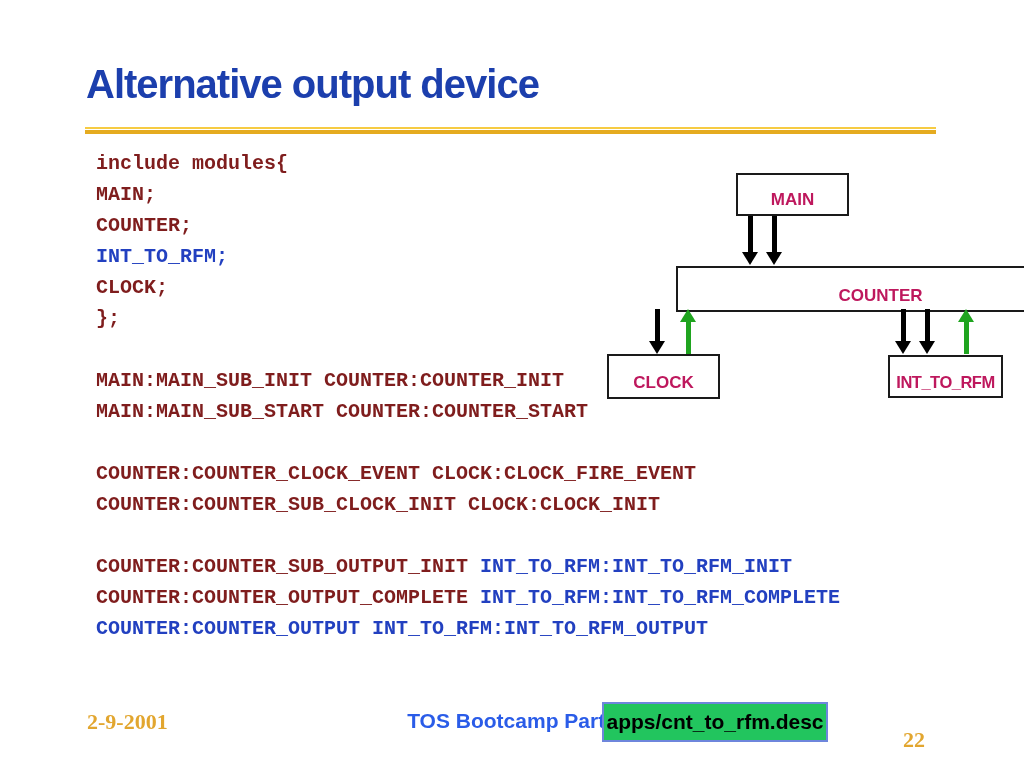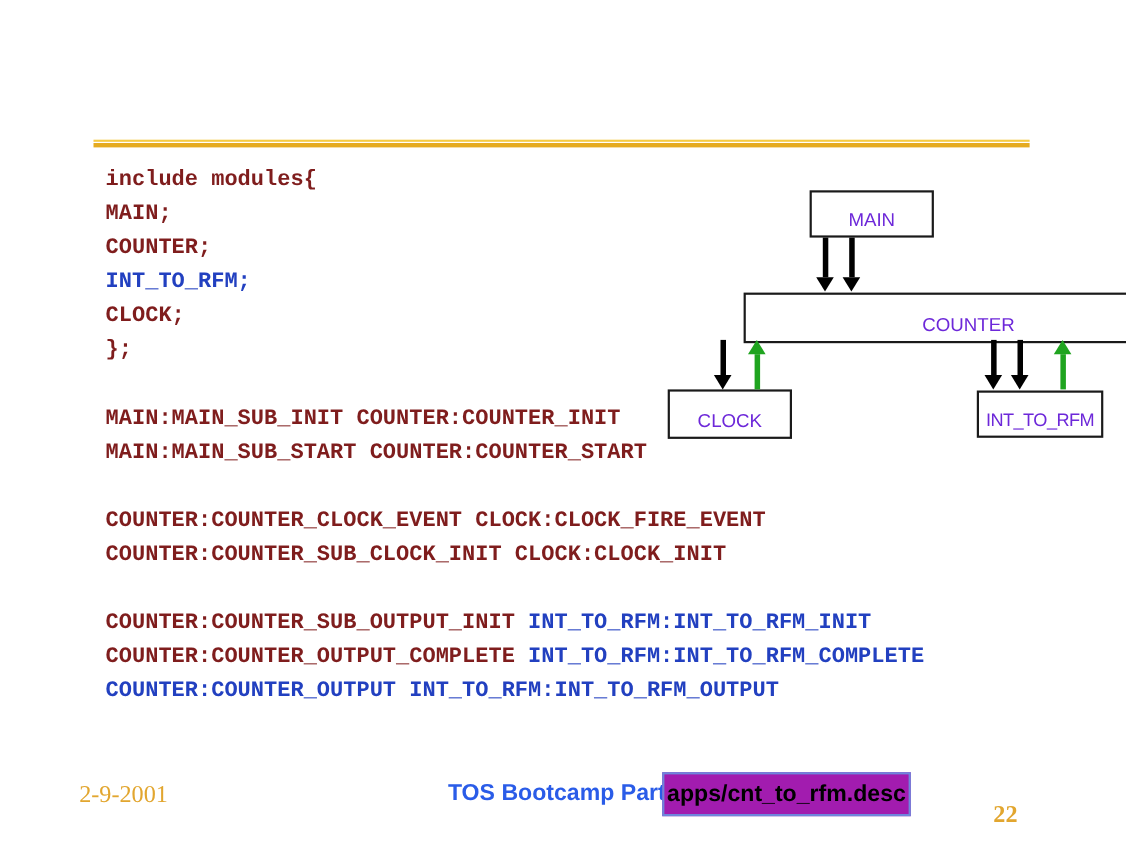--- a/index.html
+++ b/index.html
@@ -35,21 +35,21 @@
     font-weight:bold;font-size:20px;line-height:31px;
     white-space:pre;color:#000;
   }
   .code-line{height:31px;}
   .seg-black{color:#7f1d1d;}
   .seg-blue{color:var(--code-blue);}
   
   .dbox{
     position:absolute;border:2px solid #1a1a1a;background:#fff;
     display:flex;align-items:flex-end;justify-content:center;
-    font-weight:normal;font-size:17px;color:#6d28d9;
+    font-weight:bold;font-size:17px;color:#be185d;
     box-sizing:border-box;padding-bottom:4px;white-space:nowrap;
   }
   #box-main{left:736px;top:173px;width:113px;height:43px;}
   #box-counter{left:676px;top:266px;width:357px;height:46px;padding-left:52px;}
   #box-clock{left:607px;top:354px;width:113px;height:45px;}
   #box-rfm{left:888px;top:355px;width:115px;height:43px;font-size:16.5px;letter-spacing:-0.5px;padding-left:0;}
   
   .arrow{position:absolute;width:16px;display:flex;flex-direction:column;align-items:center;}
   .arrow .shaft{width:5px;flex:1;}
   .arrow.black .shaft{background:#000;}
@@ -59,46 +59,47 @@
   .arrow.green .head{border-bottom:13px solid var(--green);}
   #ar-m1{left:742px;top:216px;height:49px;}
   #ar-m2{left:766px;top:216px;height:49px;}
   #ar-c1{left:649px;top:309px;height:45px;}
   #ar-r1{left:895px;top:309px;height:45px;}
   #ar-r2{left:919px;top:309px;height:45px;}
   #ar-g1{left:680px;top:309px;height:45px;}
   #ar-g2{left:958px;top:309px;height:45px;}
   
   #footer-date{
-    position:absolute;left:72px;top:709px;
-    font-family:"Liberation Serif",serif;font-weight:normal;font-size:22px;
+    position:absolute;left:87px;top:709px;
+    font-family:"Liberation Serif",serif;font-weight:bold;font-size:22px;
     color:var(--gold);
   }
   #footer-course{
     position:absolute;left:0;right:0;top:709px;text-align:center;
     font-weight:bold;font-size:21px;color:var(--footer-blue);white-space:nowrap;
   }
   #filename-box{
     position:absolute;left:602px;top:702px;width:226px;height:40px;
-    border:2px solid var(--box-border-blue);background:#a21caf;
+    border:2px solid var(--box-border-blue);background:#22c55e;
     box-sizing:border-box;display:flex;align-items:center;justify-content:center;
     font-weight:bold;font-size:21px;color:#000;z-index:5;white-space:nowrap;
   }
   #footer-page{
     position:absolute;left:903px;top:709px;
     font-family:"Liberation Serif",serif;font-weight:bold;font-size:22px;
     color:var(--gold);
     margin-top:18px;
   }
 </style>
 </head>
 <body>
 
 <div id="slide">
 
+  <div id="title">Alternative output device</div>
 
   <div id="underline">
     <div class="thin"></div>
     <div class="gap"></div>
     <div class="thick"></div>
   </div>
 
   <div id="code"><div class="code-line"><span class="seg-black">include modules{</span></div><div class="code-line"><span class="seg-black">MAIN;</span></div><div class="code-line"><span class="seg-black">COUNTER;</span></div><div class="code-line"><span class="seg-blue">INT_TO_RFM;</span></div><div class="code-line"><span class="seg-black">CLOCK;</span></div><div class="code-line"><span class="seg-black">};</span></div><div class="code-line">&nbsp;</div><div class="code-line"><span class="seg-black">MAIN:MAIN_SUB_INIT COUNTER:COUNTER_INIT</span></div><div class="code-line"><span class="seg-black">MAIN:MAIN_SUB_START COUNTER:COUNTER_START</span></div><div class="code-line">&nbsp;</div><div class="code-line"><span class="seg-black">COUNTER:COUNTER_CLOCK_EVENT CLOCK:CLOCK_FIRE_EVENT</span></div><div class="code-line"><span class="seg-black">COUNTER:COUNTER_SUB_CLOCK_INIT CLOCK:CLOCK_INIT</span></div><div class="code-line">&nbsp;</div><div class="code-line"><span class="seg-black">COUNTER:COUNTER_SUB_OUTPUT_INIT </span><span class="seg-blue">INT_TO_RFM:INT_TO_RFM_INIT</span></div><div class="code-line"><span class="seg-black">COUNTER:COUNTER_OUTPUT_COMPLETE </span><span class="seg-blue">INT_TO_RFM:INT_TO_RFM_COMPLETE</span></div><div class="code-line"><span class="seg-blue">COUNTER:COUNTER_OUTPUT INT_TO_RFM:INT_TO_RFM_OUTPUT</span></div></div>
 
   <div class="dbox" id="box-main">

